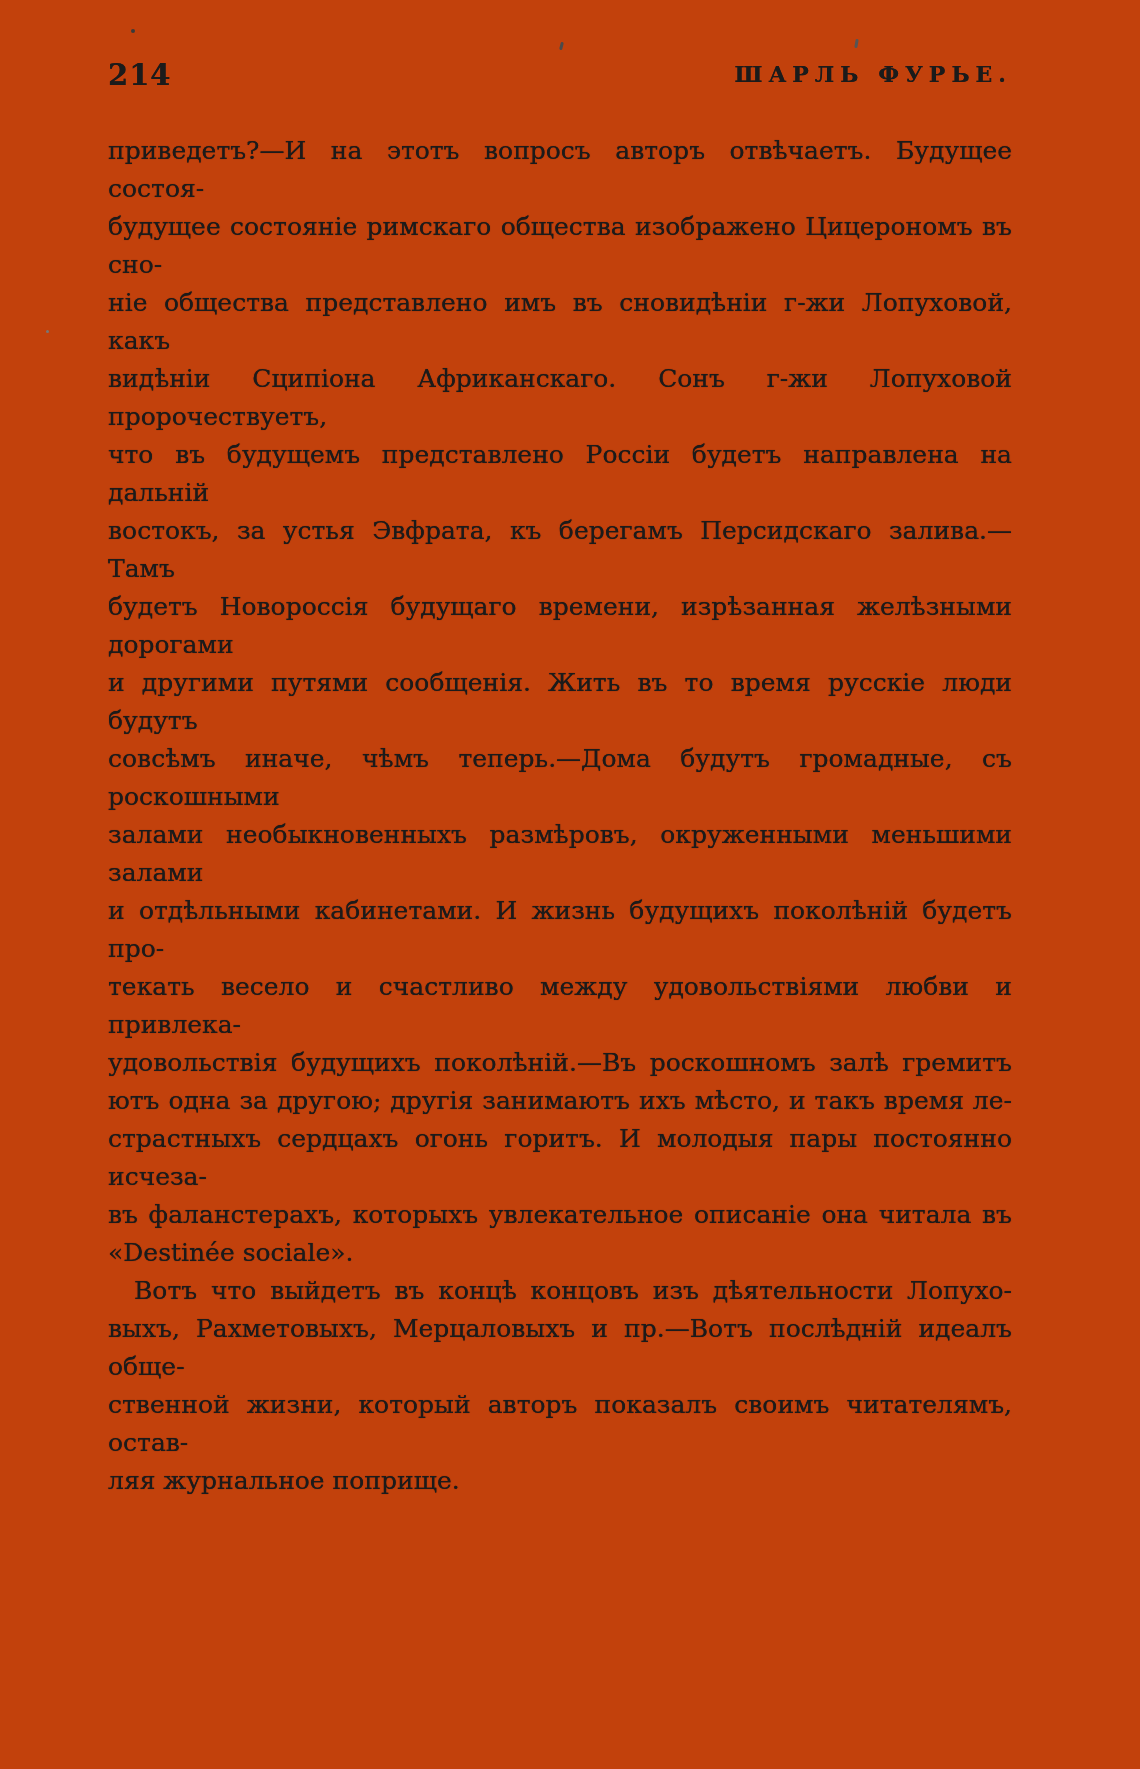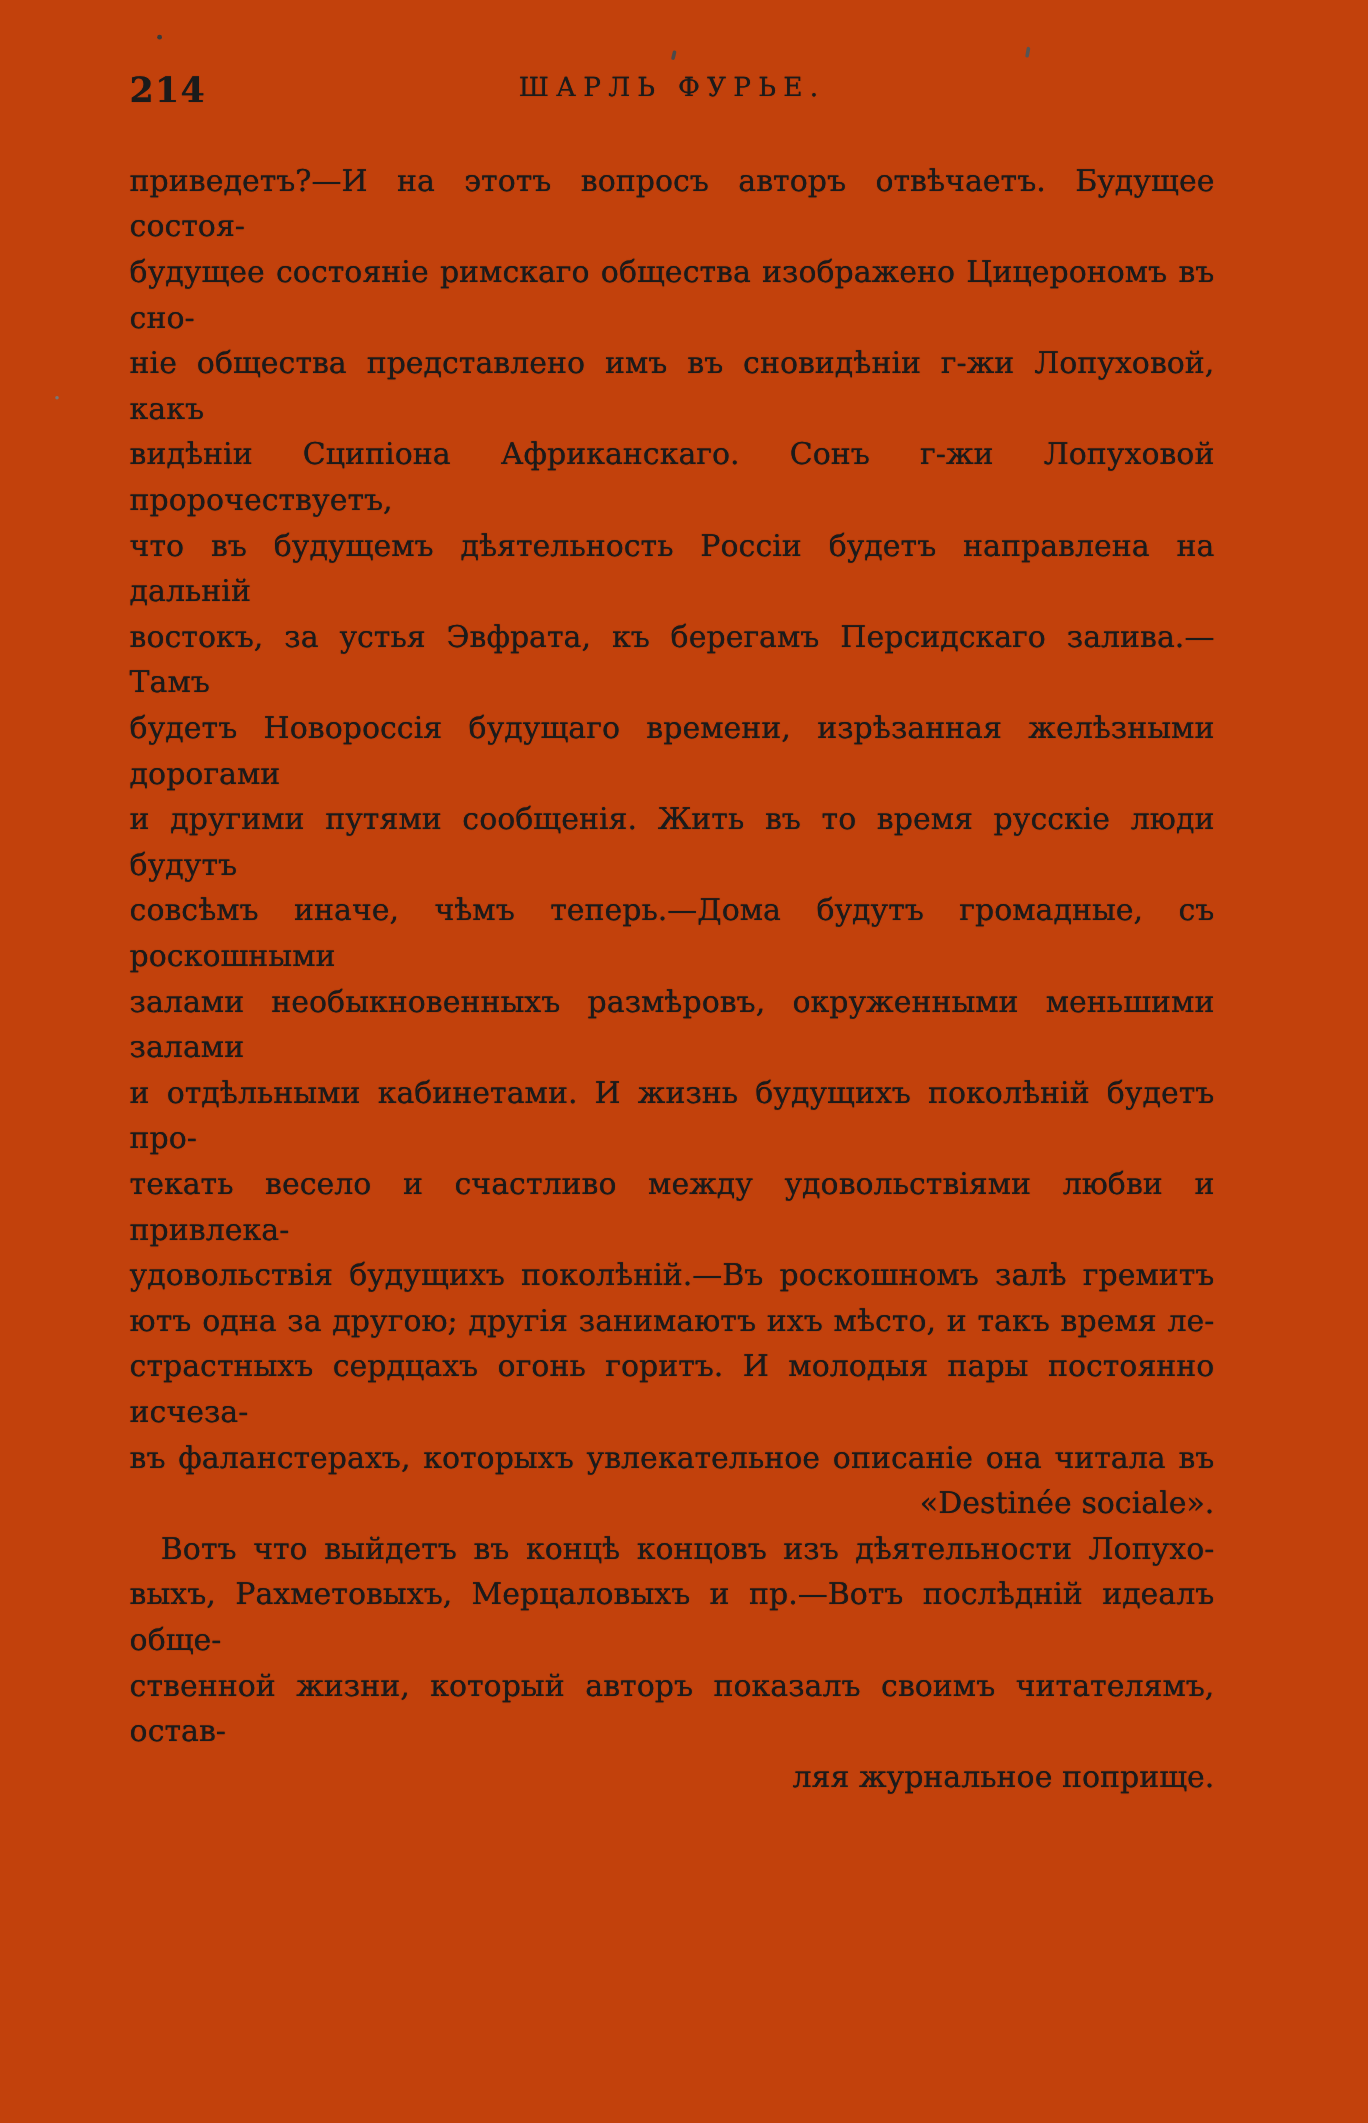--- a/index.html
+++ b/index.html
@@ -29,34 +29,34 @@
   .page-number {
     position: absolute;
     left: 0; top: 0;
     font-size: 29px;
     font-weight: bold;
     letter-spacing: 1px;
     text-shadow: 0 0 0.6px rgba(25,25,25,0.8);
   }
   .running-title {
     display: block;
-    text-align: center;
+    text-align: right;
     font-size: 22px;
-    font-weight: normal;
+    font-weight: bold;
     letter-spacing: 6px;
     padding-top: 3px;
     text-shadow: 0 0 0.6px rgba(25,25,25,0.8);
   }
   .body-text {
     margin-top: 44px;
     font-size: 25px;
     text-shadow: 0 0 0.7px rgba(20,20,20,0.85);
   }
   .section-1 .line { line-height: 38px; }
-  .line { white-space: normal; text-align: right; }
+  .line { white-space: normal; }
   .line.j {
     text-align: justify;
     text-align-last: justify;
   }
   .line.ind { text-indent: 26px; }
   .speck {
     position: absolute;
     background: #3a3a3a;
   }
   .speck-1 { left: 131px; top: 29px; width: 4px; height: 4px; border-radius: 50%; }
@@ -80,21 +80,21 @@
       <span class="running-title">ШАРЛЬ ФУРЬЕ.</span>
     </div>
 
     <div class="body-text">
       <div class="section-1" id="section1">
           <div class="paragraph">
             <div class="line j">приведетъ?—И на этотъ вопросъ авторъ отвѣчаетъ. Будущее состоя-</div>
             <div class="line j">будущее состояніе римскаго общества изображено Цицерономъ въ сно-</div>
             <div class="line j">ніе общества представлено имъ въ сновидѣніи г-жи Лопуховой, какъ</div>
             <div class="line j">видѣніи Сципіона Африканскаго. Сонъ г-жи Лопуховой пророчествуетъ,</div>
-            <div class="line j">что въ будущемъ дѣятельность Россіи будетъ направлена на дальній</div>
+            <div class="line j">что въ будущемъ представлено Россіи будетъ направлена на дальній</div>
             <div class="line j">востокъ, за устья Эвфрата, къ берегамъ Персидскаго залива.—Тамъ</div>
             <div class="line j">будетъ Новороссія будущаго времени, изрѣзанная желѣзными дорогами</div>
             <div class="line j">и другими путями сообщенія. Жить въ то время русскіе люди будутъ</div>
             <div class="line j">совсѣмъ иначе, чѣмъ теперь.—Дома будутъ громадные, съ роскошными</div>
             <div class="line j">залами необыкновенныхъ размѣровъ, окруженными меньшими залами</div>
             <div class="line j">и отдѣльными кабинетами. И жизнь будущихъ поколѣній будетъ про-</div>
             <div class="line j">текать весело и счастливо между удовольствіями любви и привлека-</div>
             <div class="line j">удовольствія будущихъ поколѣній.—Въ роскошномъ залѣ гремитъ</div>
             <div class="line j">ютъ одна за другою; другія занимаютъ ихъ мѣсто, и такъ время ле-</div>
             <div class="line j">страстныхъ сердцахъ огонь горитъ. И молодыя пары постоянно исчеза-</div>

